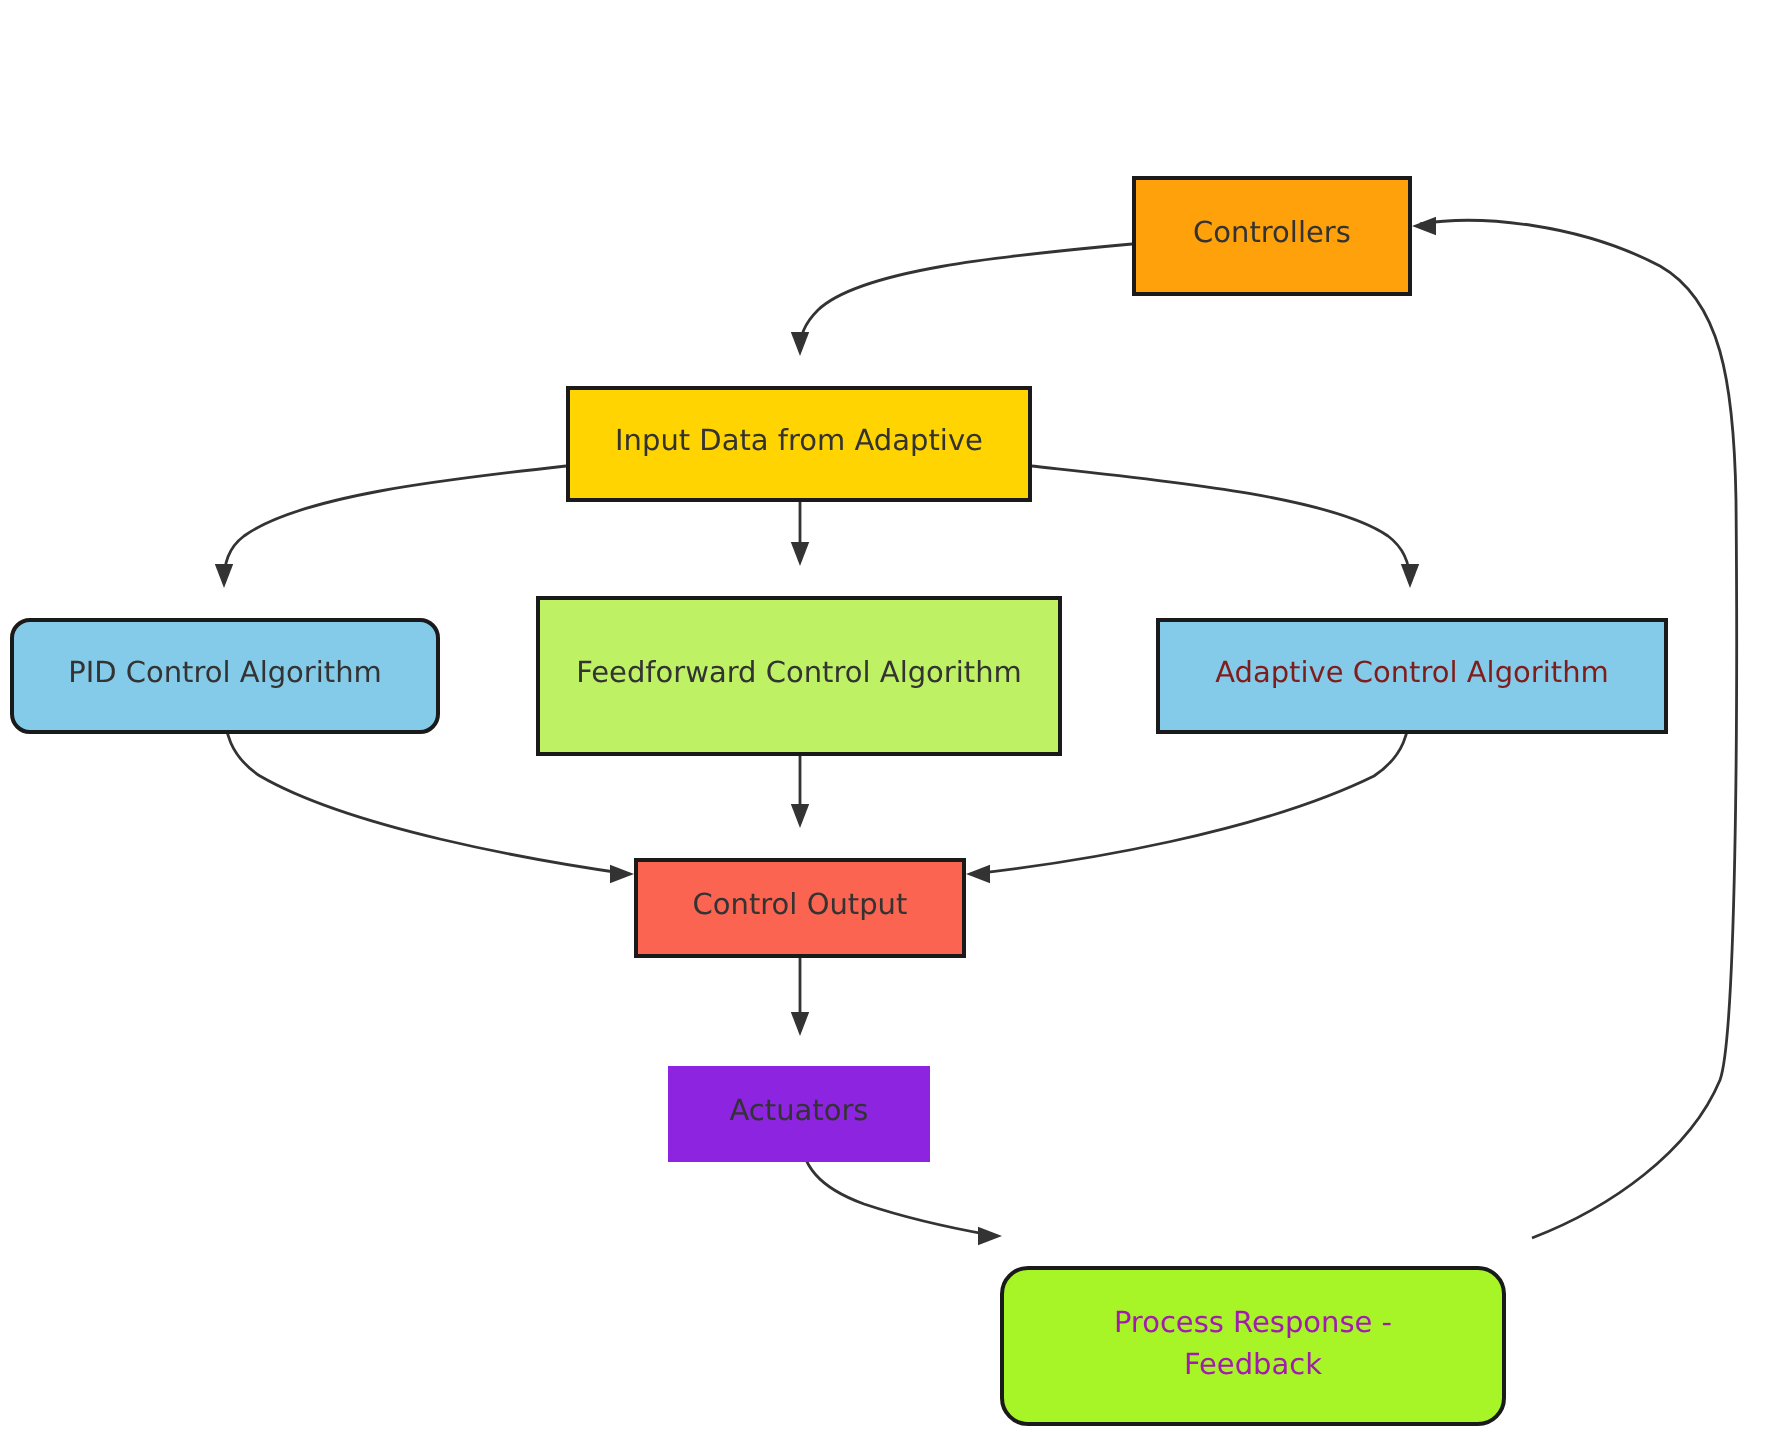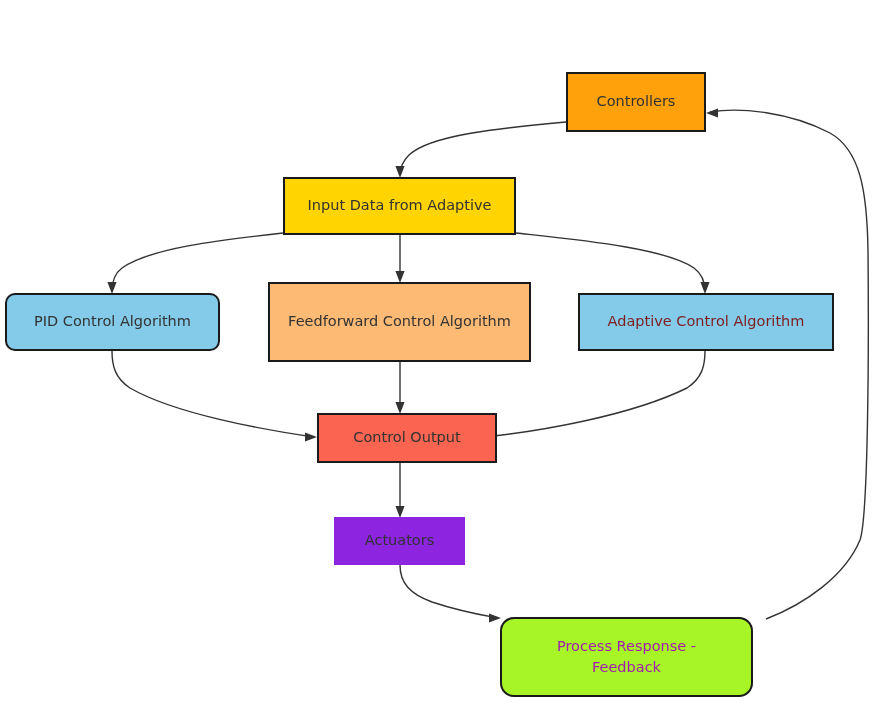--- a/index.html
+++ b/index.html
@@ -29,20 +29,21 @@
     box-sizing: border-box;
     display: flex;
     align-items: center;
     justify-content: center;
     text-align: center;
     color: #333333;
     font-size: 14.5px;
     line-height: 1.45;
     padding: 4px 10px;
     z-index: 2;
+    margin-top: 16px;
   }
   .node.bordered {
     border: 2.2px solid #1a1a1a;
   }
   .node.noborder {
     border: none;
   }
   .node-label {
     display: block;
     white-space: pre-line;
@@ -92,27 +93,27 @@
   <div id="nodes-layer">
       <div class="node bordered" style="left: 566px; top: 72px; width: 140px; height: 60px; background: rgb(255, 161, 10); border-color: rgb(26, 26, 26); color: rgb(51, 51, 51);">
         <span class="node-label">Controllers</span>
       </div>
       <div class="node bordered" style="left: 283px; top: 177px; width: 233px; height: 58px; background: rgb(255, 212, 0); border-color: rgb(26, 26, 26); color: rgb(51, 51, 51);">
         <span class="node-label">Input Data from Adaptive</span>
       </div>
       <div class="node bordered" style="left: 5px; top: 293px; width: 215px; height: 58px; background: rgb(132, 203, 233); border-color: rgb(26, 26, 26); color: rgb(51, 51, 51); border-radius: 10px;">
         <span class="node-label">PID Control Algorithm</span>
       </div>
-      <div class="node bordered" style="left: 268px; top: 282px; width: 263px; height: 80px; background: #fdba74; border-color: rgb(26, 26, 26); color: rgb(51, 51, 51);">
+      <div class="node bordered" style="left: 268px; top: 282px; width: 263px; height: 80px; background: #bef264; border-color: rgb(26, 26, 26); color: rgb(51, 51, 51);">
         <span class="node-label">Feedforward Control Algorithm</span>
       </div>
       <div class="node bordered" style="left: 578px; top: 293px; width: 256px; height: 58px; background: rgb(132, 203, 233); border-color: rgb(26, 26, 26); color: #7f1d1d;">
         <span class="node-label">Adaptive Control Algorithm</span>
       </div>
-      <div class="node bordered" style="left: 317px; top: 413px; width: 180px; height: 50px; background: rgb(250, 100, 80); border-color: rgb(26, 26, 26); color: rgb(51, 51, 51);">
+      <div class="node bordered" style="left: 317px; top: 413px; width: 166px; height: 50px; background: rgb(250, 100, 80); border-color: rgb(26, 26, 26); color: rgb(51, 51, 51);">
         <span class="node-label">Control Output</span>
       </div>
       <div class="node noborder" style="left: 334px; top: 517px; width: 131px; height: 48px; background: rgb(140, 36, 224); color: rgb(51, 51, 51); justify-content: center;">
         <span class="node-label">Actuators</span>
       </div>
       <div class="node bordered" style="left: 500px; top: 617px; width: 253px; height: 80px; background: rgb(167, 245, 38); border-color: rgb(26, 26, 26); color: #a21caf; border-radius: 14px;">
         <span class="node-label">Process Response -
 Feedback</span>
       </div>
     </div>

